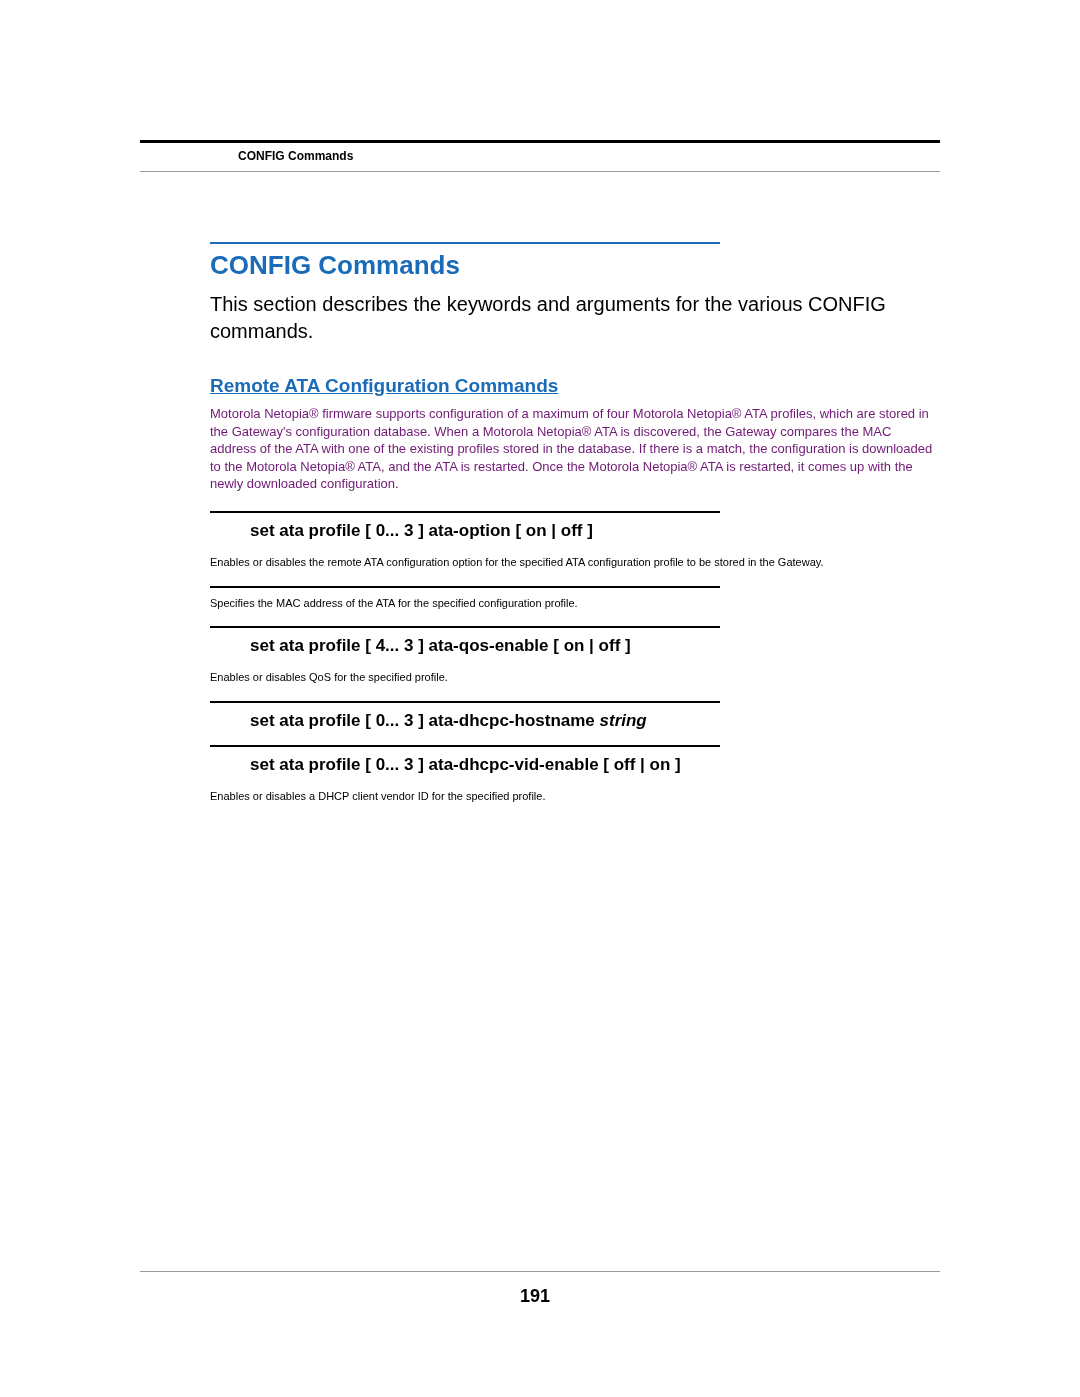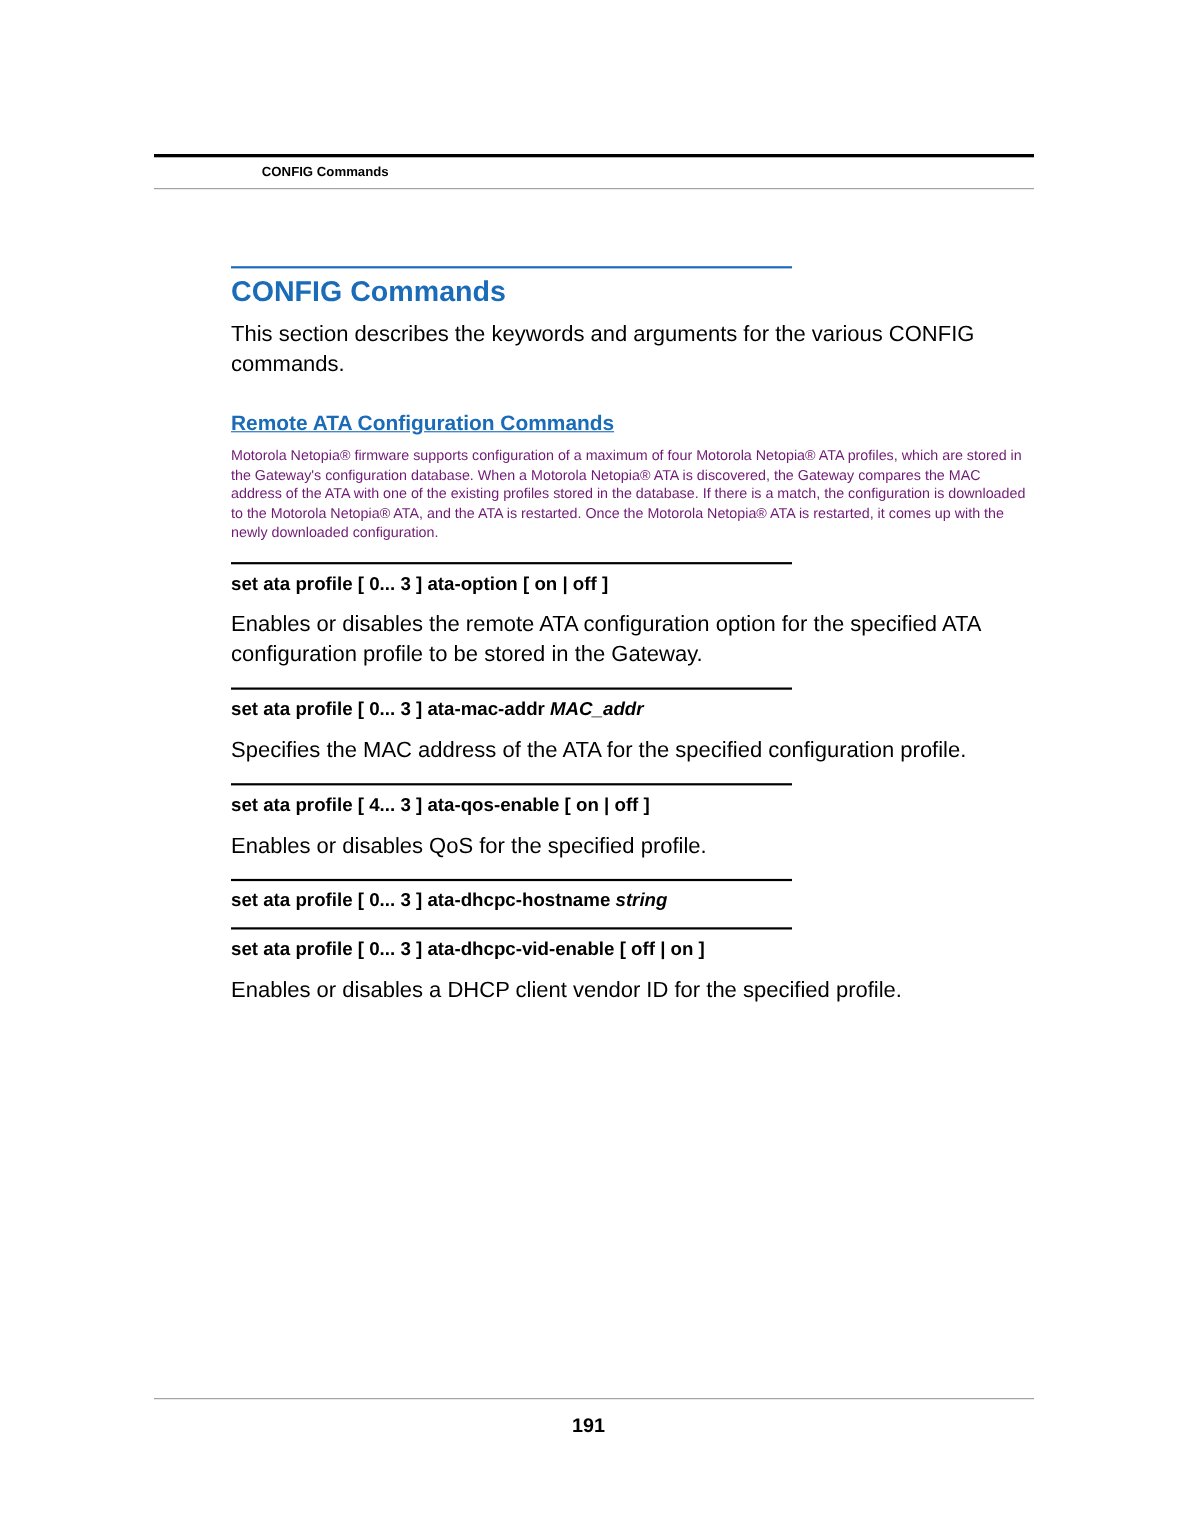--- a/index.html
+++ b/index.html
@@ -78,26 +78,27 @@
     .cmd-rule {
       border-top: 2px solid #000;
       width: 510px;
       margin-bottom: 8px;
     }
     .cmd-heading {
       font-size: 17px;
       font-weight: bold;
       color: #000;
       margin-bottom: 14px;
+      margin-left: 40px;
     }
     .cmd-heading .italic {
       font-style: italic;
     }
     .cmd-desc {
-      font-size: 20px;
+      font-size: 11px;
       color: #000;
       line-height: 1.35;
       margin-bottom: 16px;
     }
     .footer {
       position: absolute;
       bottom: 90px;
       left: 140px;
       right: 140px;
     }
@@ -134,21 +135,20 @@
     <div class="body-text">Motorola Netopia® firmware supports configuration of a maximum of four Motorola Netopia® ATA profiles, which are stored in the Gateway's configuration database. When a Motorola Netopia® ATA is discovered, the Gateway compares the MAC address of the ATA with one of the existing profiles stored in the database. If there is a match, the configuration is downloaded to the Motorola Netopia® ATA, and the ATA is restarted. Once the Motorola Netopia® ATA is restarted, it comes up with the newly downloaded configuration.</div>
 
     <div class="cmd-block">
       <div class="cmd-rule"></div>
       <div class="cmd-heading"><span>set ata profile [  0... 3 ] ata-option [ on | off ]</span><span class="italic"></span></div>
       <div class="cmd-desc">Enables or disables the remote ATA configuration option for the specified ATA configuration profile to be stored in the Gateway.</div>
     </div>
 
     <div class="cmd-block">
       <div class="cmd-rule"></div>
-      <div class="cmd-heading"><span>set ata profile [  0... 3 ] ata-mac-addr </span><span class="italic">MAC_addr</span></div>
       <div class="cmd-desc">Specifies the MAC address of the ATA for the specified configuration profile.</div>
     </div>
 
     <div class="cmd-block">
       <div class="cmd-rule"></div>
       <div class="cmd-heading"><span>set ata profile [  4... 3 ] ata-qos-enable [ on | off ]</span><span class="italic"></span></div>
       <div class="cmd-desc">Enables or disables QoS for the specified profile.</div>
     </div>
 
 

